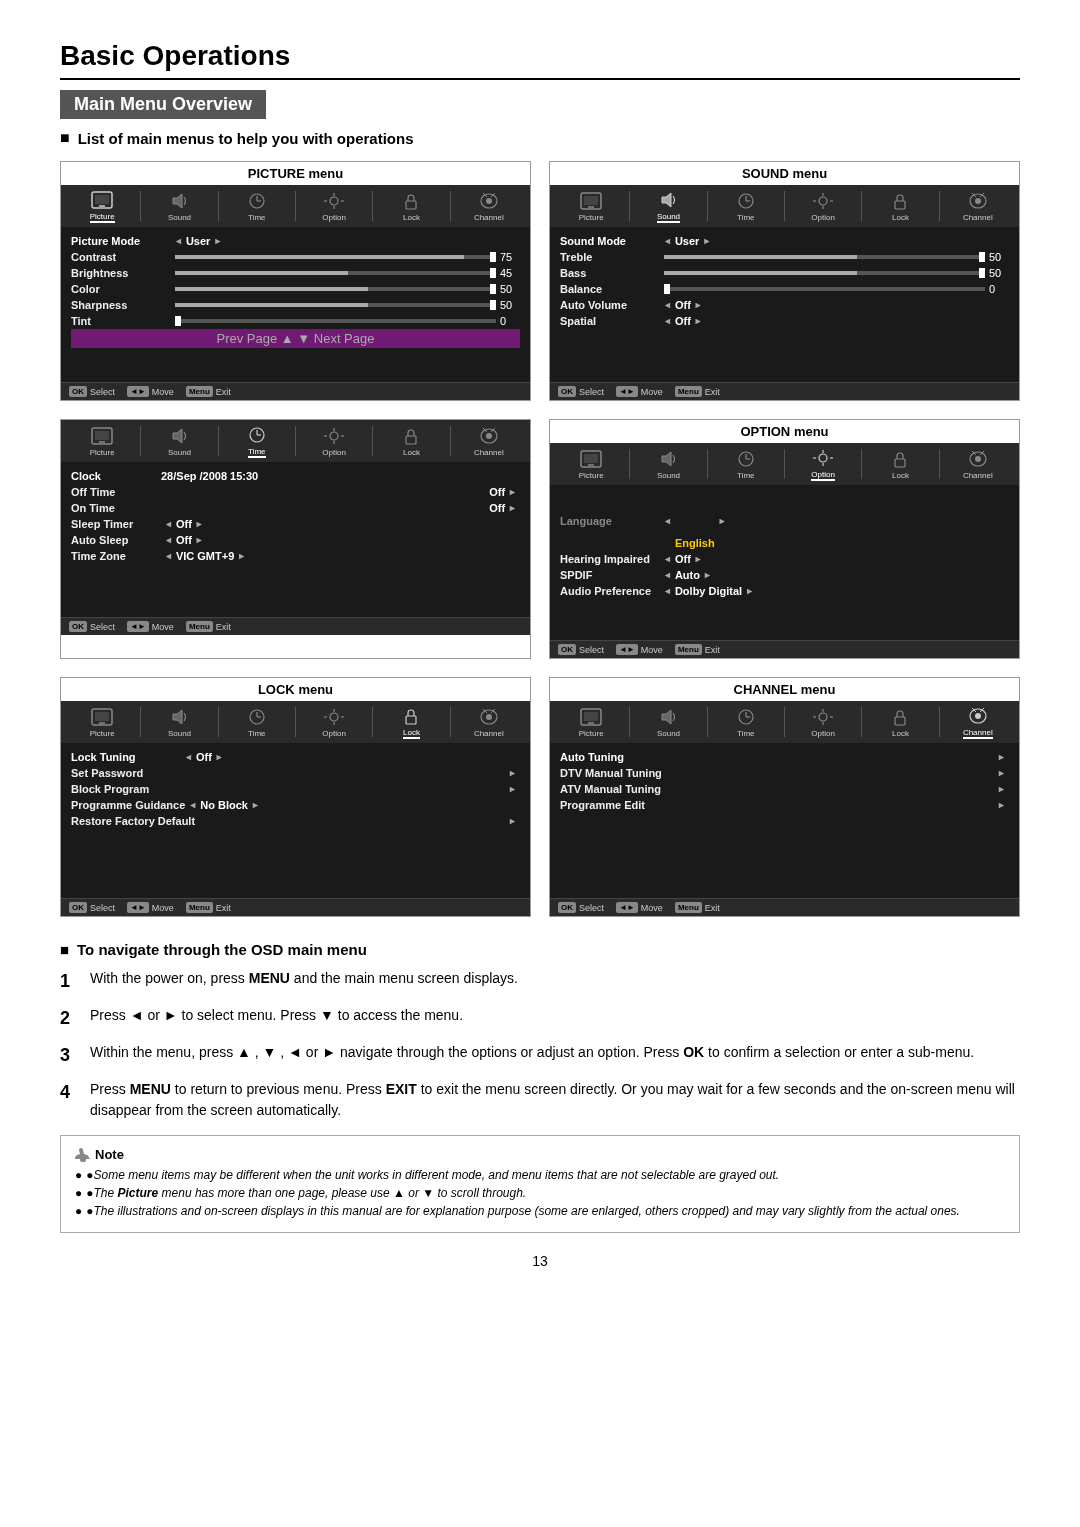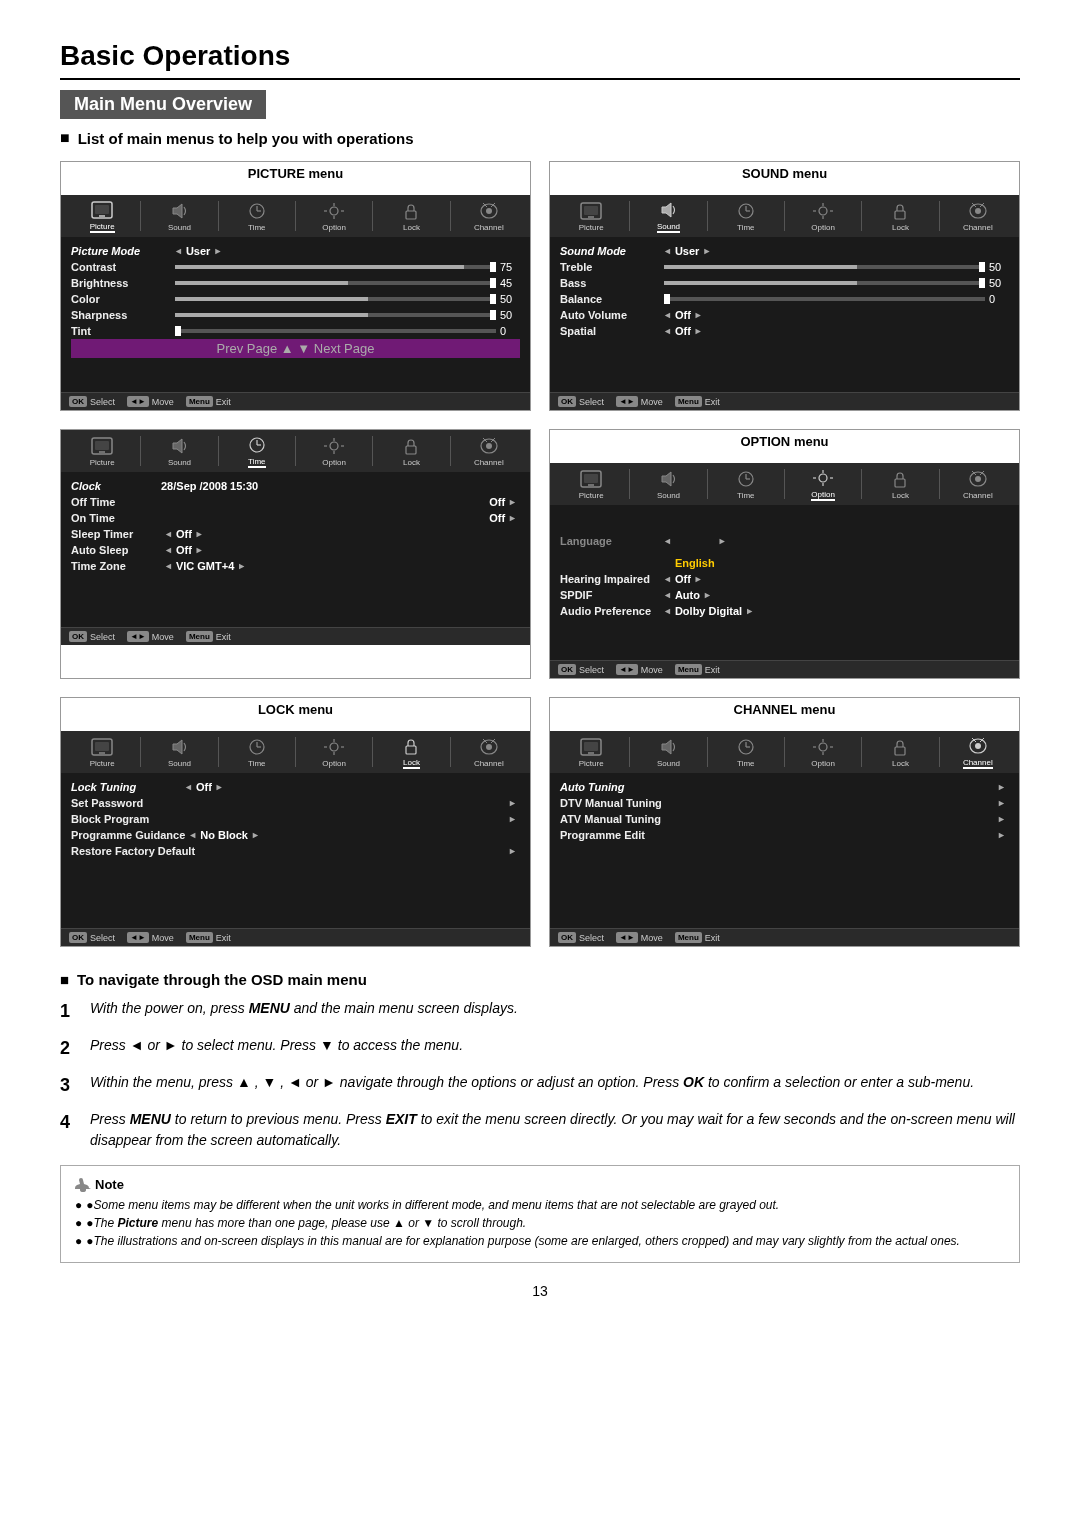--- a/index.html
+++ b/index.html
@@ -47,21 +47,21 @@
       margin-bottom: 24px;
     }
     .menu-box {
       border: 1px solid #999;
       background: #fff;
     }
     .menu-box-title {
       text-align: center;
       font-size: 13px;
       font-weight: bold;
-      padding: 4px 0 14px;
+      padding: 4px 0 4px;
       background: #fff;
     }
     
     .osd-nav {
       display: flex;
       background: #2a2a2a;
       padding: 4px 6px;
       gap: 2px;
       align-items: center;
     }
@@ -111,21 +111,20 @@
       padding: 2px 0;
       font-size: 11px;
     }
     .menu-row-label {
       min-width: 100px;
       font-weight: bold;
       color: #eee;
     }
     .menu-row-label.active {
       color: #fff;
-      font-style: italic;
     }
     .menu-row-label.dim {
       color: #888;
     }
     .menu-row-arrow {
       color: #aaa;
       font-size: 9px;
       margin: 0 3px;
     }
     .menu-row-value {
@@ -218,21 +217,20 @@
       font-size: 14px;
       line-height: 1.5;
     }
     .step-num {
       font-size: 18px;
       font-weight: bold;
       min-width: 18px;
     }
     .step-text {
       flex: 1;
-      font-style: italic;
     }
     .step-text b {
       font-weight: bold;
     }
     
     .note-box {
       border: 1px solid #aaa;
       padding: 10px 14px;
       margin-top: 14px;
       font-size: 12px;
@@ -633,21 +631,21 @@
       </div>
       <div class="menu-row">
         <span class="menu-row-label" style="min-width:90px">Auto Sleep</span>
         <span class="menu-row-arrow">◄</span>
         <span class="menu-row-value">Off</span>
         <span class="menu-row-arrow">►</span>
       </div>
       <div class="menu-row">
         <span class="menu-row-label" style="min-width:90px">Time Zone</span>
         <span class="menu-row-arrow">◄</span>
-        <span class="menu-row-value">VIC GMT+4</span>
+        <span class="menu-row-value">VIC GMT+9</span>
         <span class="menu-row-arrow">►</span>
       </div>
     </div>
     <div class="menu-footer">
       <div class="footer-item">
         <span class="footer-btn">OK</span>
         <span>Select</span>
       </div>
       <div class="footer-item">
         <span class="footer-btn">◄►</span>

